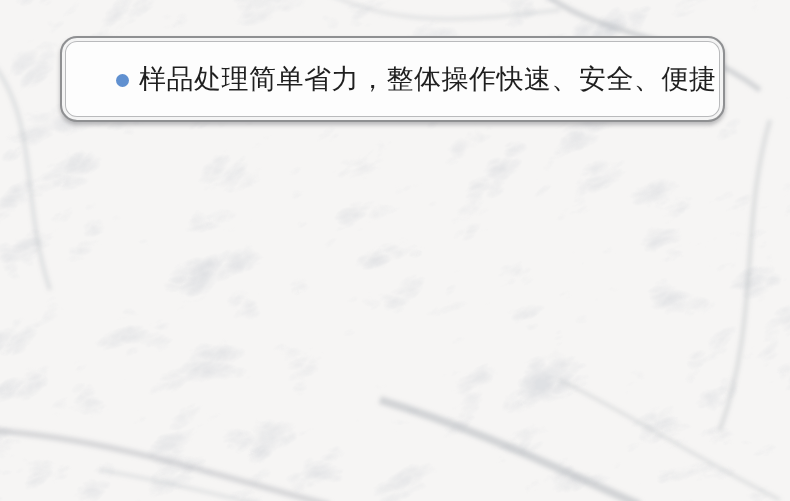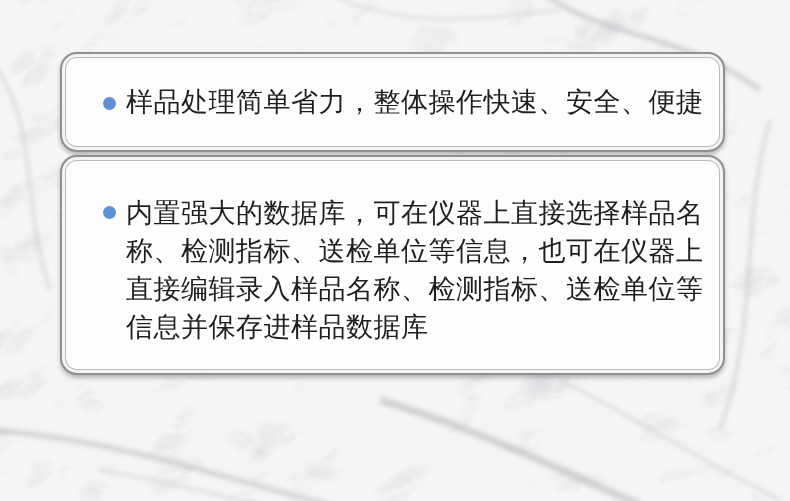--- a/index.html
+++ b/index.html
@@ -29,21 +29,21 @@
     box-sizing: border-box;
     background: #fdfdfd;
     border: 2px solid #8f9092;
     border-radius: 17px;
     box-shadow:
       inset 0 0 0 3px #f4f4f4,
       inset 0 0 0 4px #b9babc,
       0 3px 4px rgba(110,110,115,0.45);
     z-index: 1;
   }
-  .card1 { top: 52px;  height: 100px; }
+  .card1 { top: 36px;  height: 86px; padding-left: 13px; }
   .card2 { top: 155px; height: 220px; }
   .row {
     display: flex;
     box-sizing: border-box;
     padding-left: 41px;
     padding-right: 24px;
     height: 100%;
   }
   .card1 .row { align-items: center; }
   .card2 .row { padding-top: 37px; }
@@ -101,25 +101,14 @@
 
   <div class="card card1">
     <div class="row">
       <span class="bullet"></span>
       <div class="text">
         <div class="line">样品处理简单省力，整体操作快速、安全、便捷</div>
       </div>
     </div>
   </div>
 
-  <div class="card card2">
-    <div class="row">
-      <span class="bullet"></span>
-      <div class="text">
-        <div class="line">内置强大的数据库，可在仪器上直接选择样品名</div>
-        <div class="line">称、检测指标、送检单位等信息，也可在仪器上</div>
-        <div class="line">直接编辑录入样品名称、检测指标、送检单位等</div>
-        <div class="line">信息并保存进样品数据库</div>
-      </div>
-    </div>
-  </div>
 
 </div>
 
 </body></html>

